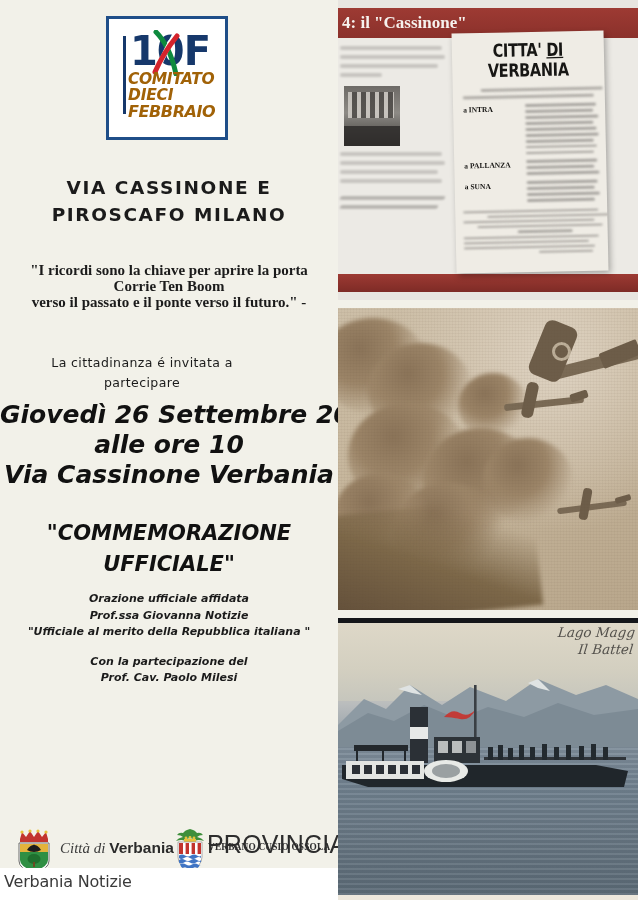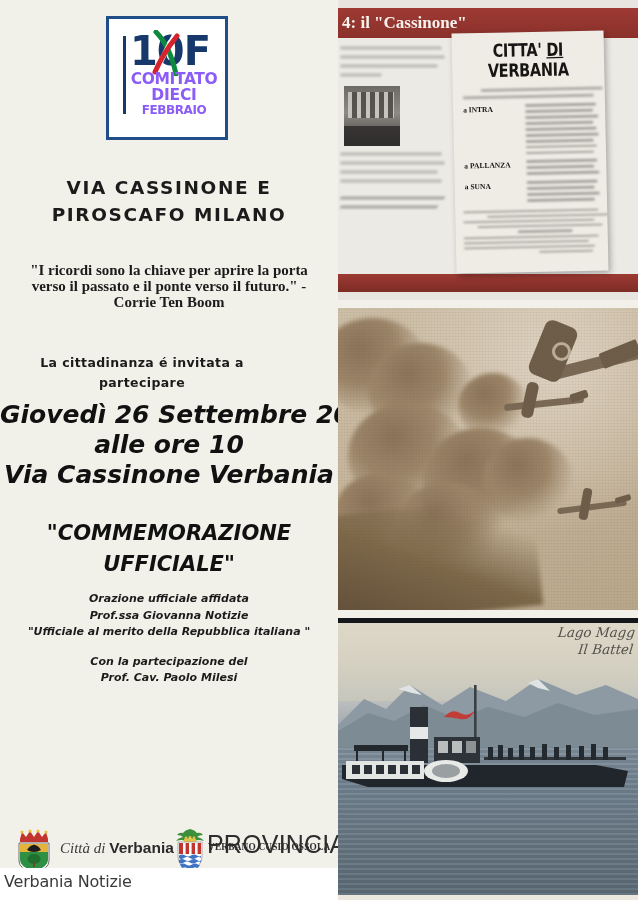--- a/index.html
+++ b/index.html
@@ -69,29 +69,30 @@
   .logo-ribbon {
     position: absolute;
     left: 38px; top: 6px;
     width: 30px; height: 46px;
     pointer-events: none;
   }
   .logo-words {
     position: absolute;
     left: 14px; top: 48px;
     width: 92px;
-    text-align: center;
-    font-family: "DejaVu Sans", sans-serif;
-    font-weight: bold;
-    color: #8b5cf6;
+    text-align: left;
+    font-family: "DejaVu Sans", sans-serif;
+    font-weight: bold;
+    color: #a16207;
     line-height: 1.02;
+    font-style: italic;
   }
   .logo-w1 { font-size: 15.5px; letter-spacing: -0.4px; }
   .logo-w2 { font-size: 15.5px; letter-spacing: -0.2px; }
-  .logo-w3 { font-size: 12px; letter-spacing: -0.4px; }
+  .logo-w3 { font-size: 16px; letter-spacing: -0.4px; }
 
   
   .main-title {
     position: absolute;
     left: 0; top: 174px;
     width: 338px;
     text-align: center;
     font-family: "DejaVu Sans", sans-serif;
     font-weight: bold;
     font-size: 18.5px;
@@ -113,21 +114,21 @@
     line-height: 16px;
   }
 
   
   .invite {
     position: absolute;
     left: 0; top: 353px;
     width: 284px;
     text-align: center;
     font-family: "DejaVu Sans", sans-serif;
-    font-weight: bold;
+    font-weight: normal;
     font-size: 12.5px;
     letter-spacing: 0.4px;
     color: #1b1b1b;
     line-height: 20px;
   }
 
   
   .date-block {
     position: absolute;
     left: 0; top: 400px;
@@ -507,22 +508,22 @@
       </div>
     </div>
 
     <div class="main-title">
       <div>VIA CASSINONE E</div>
       <div>PIROSCAFO MILANO</div>
     </div>
 
     <div class="quote">
       <div>"I ricordi sono la chiave per aprire la porta</div>
+      <div>Corrie Ten Boom</div>
       <div>verso il passato e il ponte verso il futuro." -</div>
-      <div>Corrie Ten Boom</div>
     </div>
 
     <div class="invite">
       <div>La cittadinanza é invitata a</div>
       <div>partecipare</div>
     </div>
 
     <div class="date-block">
       <div>Giovedì 26 Settembre 2024</div>
       <div>alle ore 10</div>

